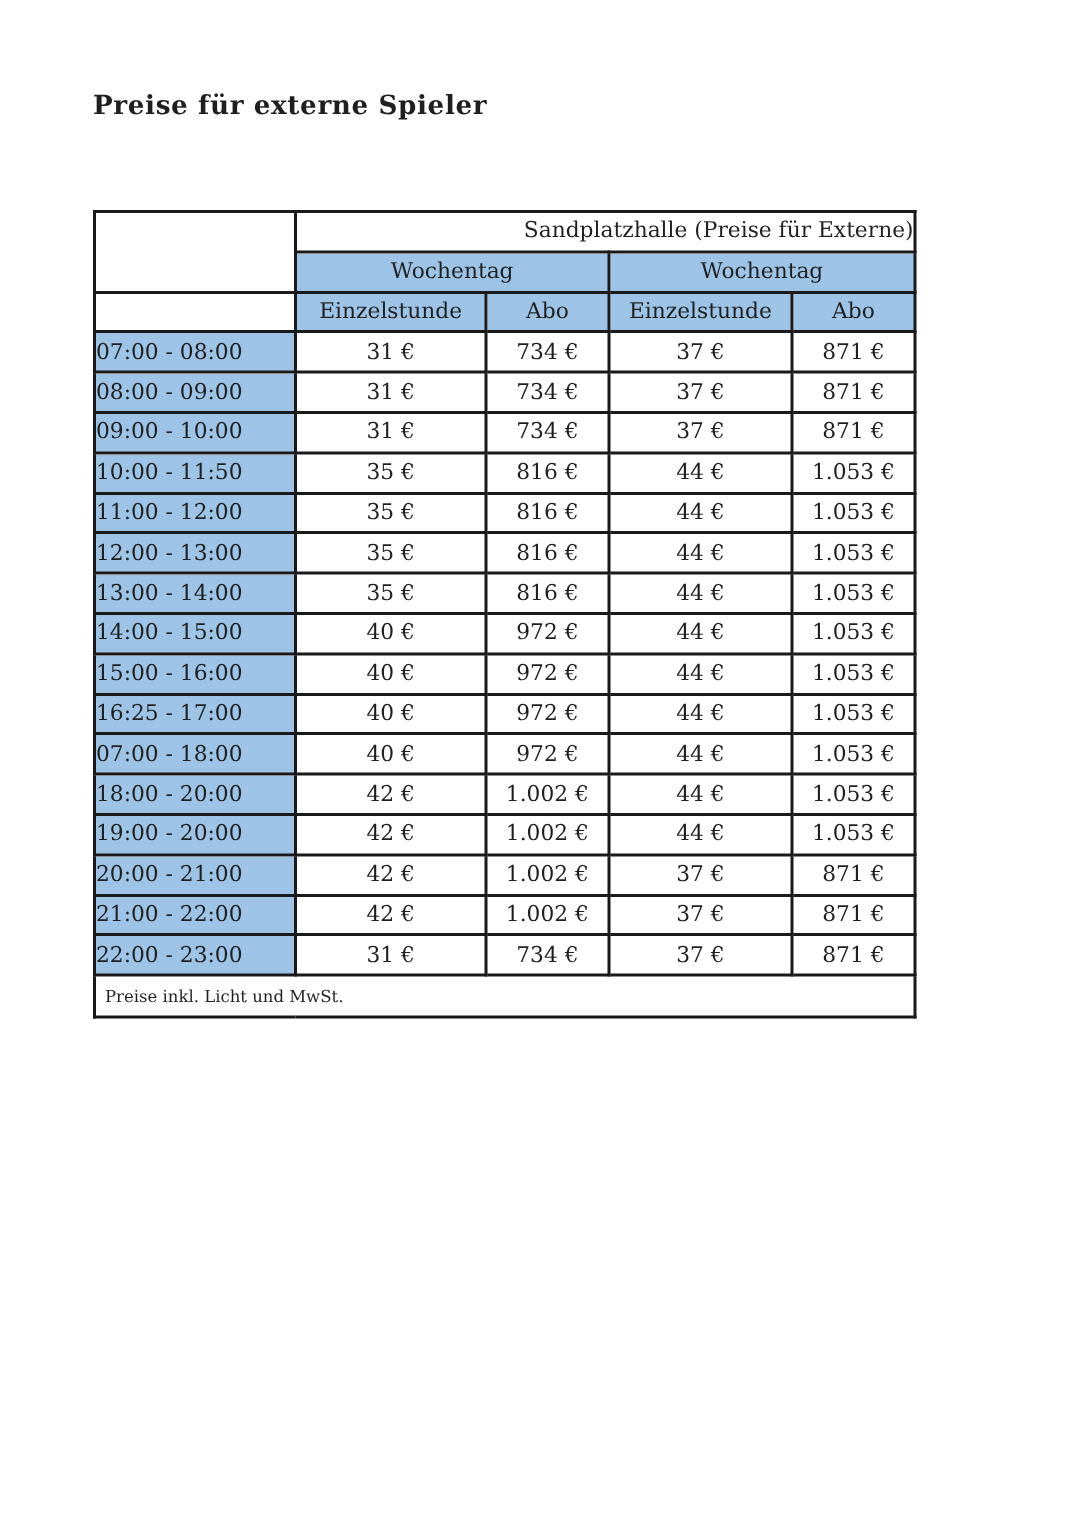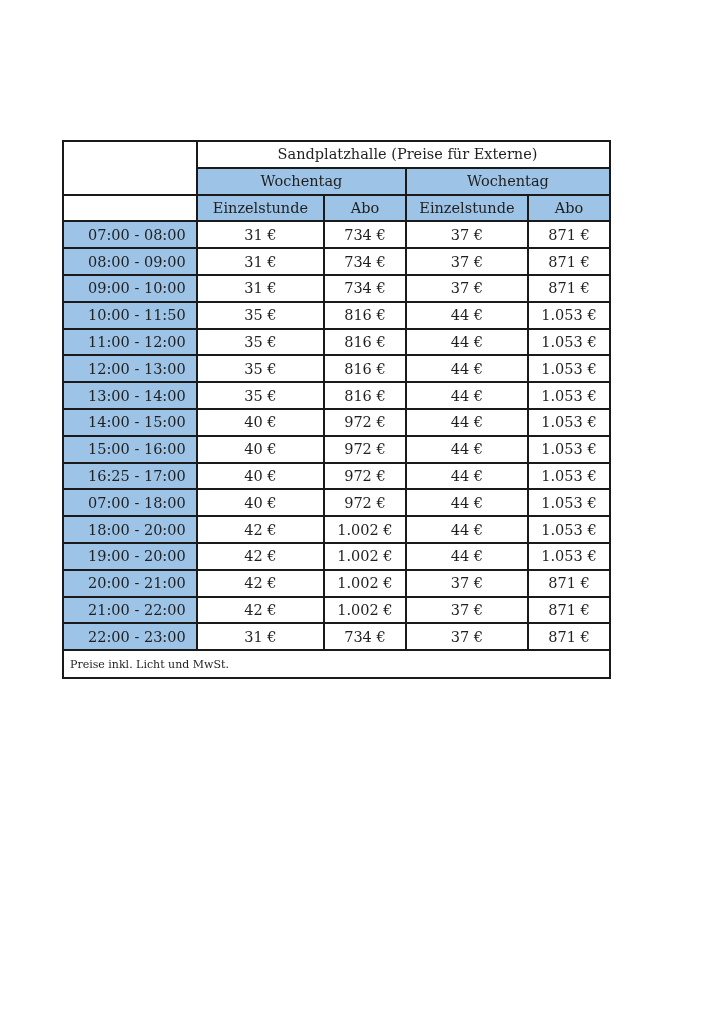--- a/index.html
+++ b/index.html
@@ -38,49 +38,50 @@
   .price-table td, .price-table th {
     border: 2px solid var(--border, #1a1a1a);
     height: 26.8px;
     font-weight: normal;
     vertical-align: middle;
     overflow: hidden;
     white-space: nowrap;
   }
   .price-table .blue { background: var(--blue, #9DC3E6); }
   .price-table .hall-header {
-    text-align: center;
+    text-align: right;
     padding-left: 8px;
     background: #ffffff;
   }
   .price-table .group-header, .price-table .sub-header {
   }
   .price-table .time-cell {
     text-align: left;
-    padding-left: 24px;
+    padding-left: 0;
     background: var(--blue, #9DC3E6);
   }
   .price-table .price-cell {
     text-align: center;
     background: #ffffff;
   }
   .price-table .corner-cell { background: #ffffff; }
   .price-table .footer-cell {
     text-align: left;
     padding-left: 6px;
     background: #ffffff;
     height: 28px;
     font-size: 11px;
   }
 </style>
 </head>
 <body>
 
 <div class="page">
 
+  <div class="doc-title">Preise für externe Spieler</div>
 
   <div class="table-wrap">
     <table class="price-table">
       <colgroup>
         <col style="width:24.5%">
         <col style="width:23.2%">
         <col style="width:15.0%">
         <col style="width:22.3%">
         <col style="width:15.0%">
       </colgroup>

